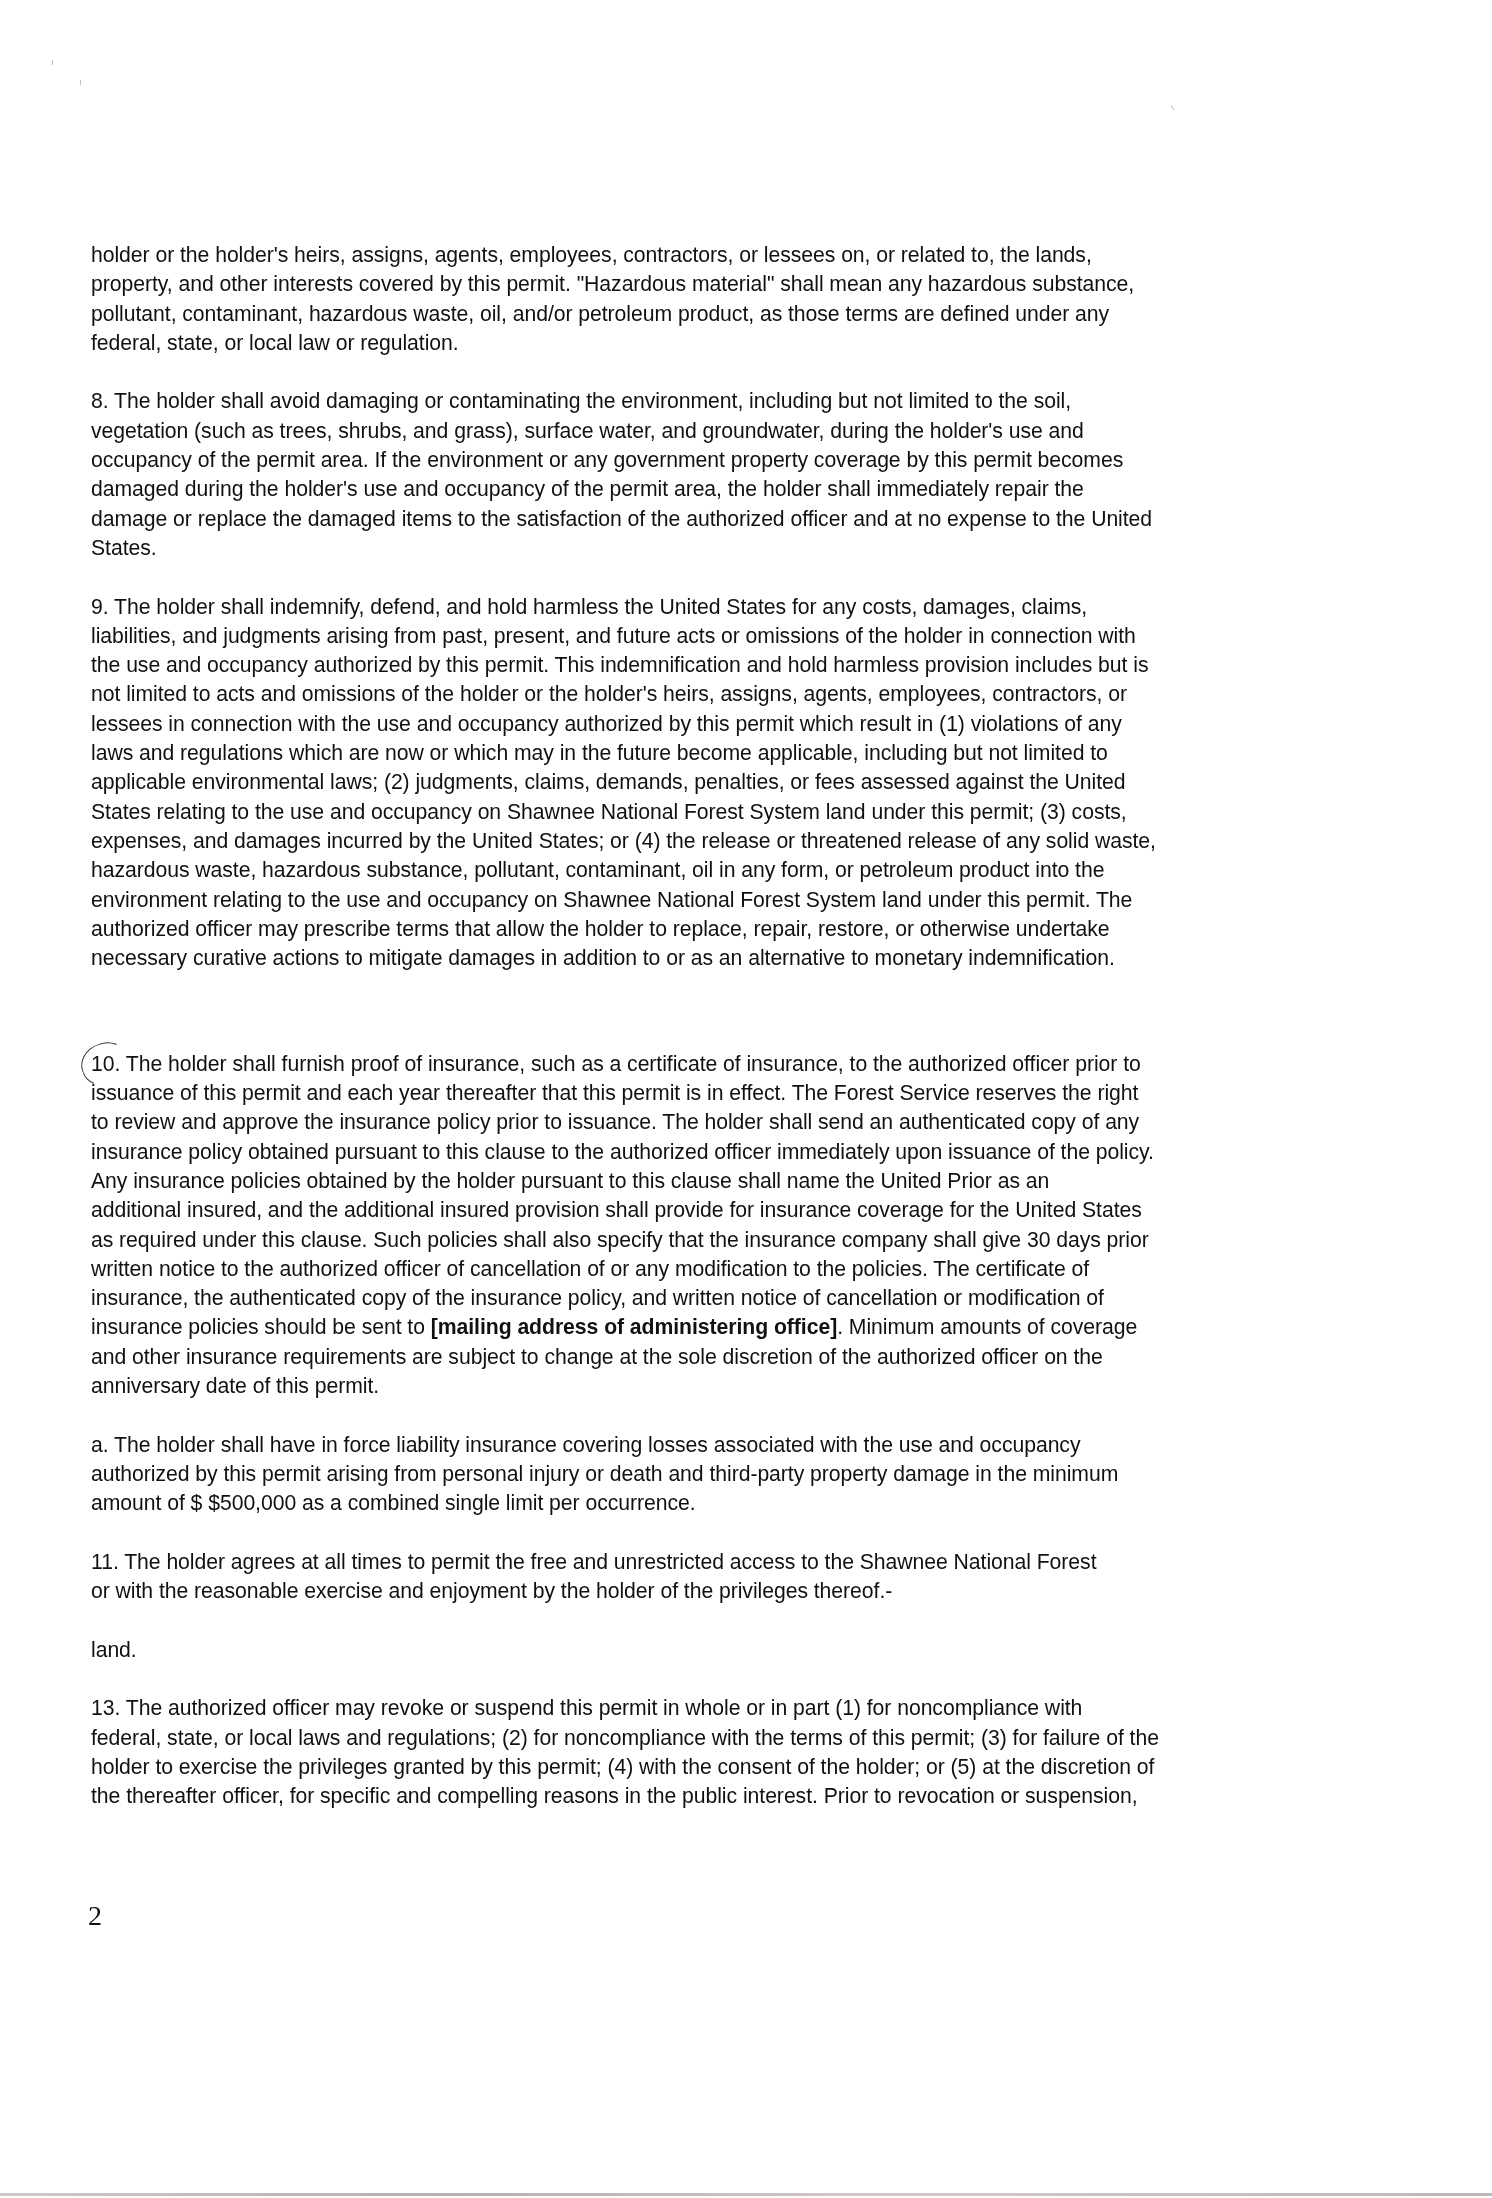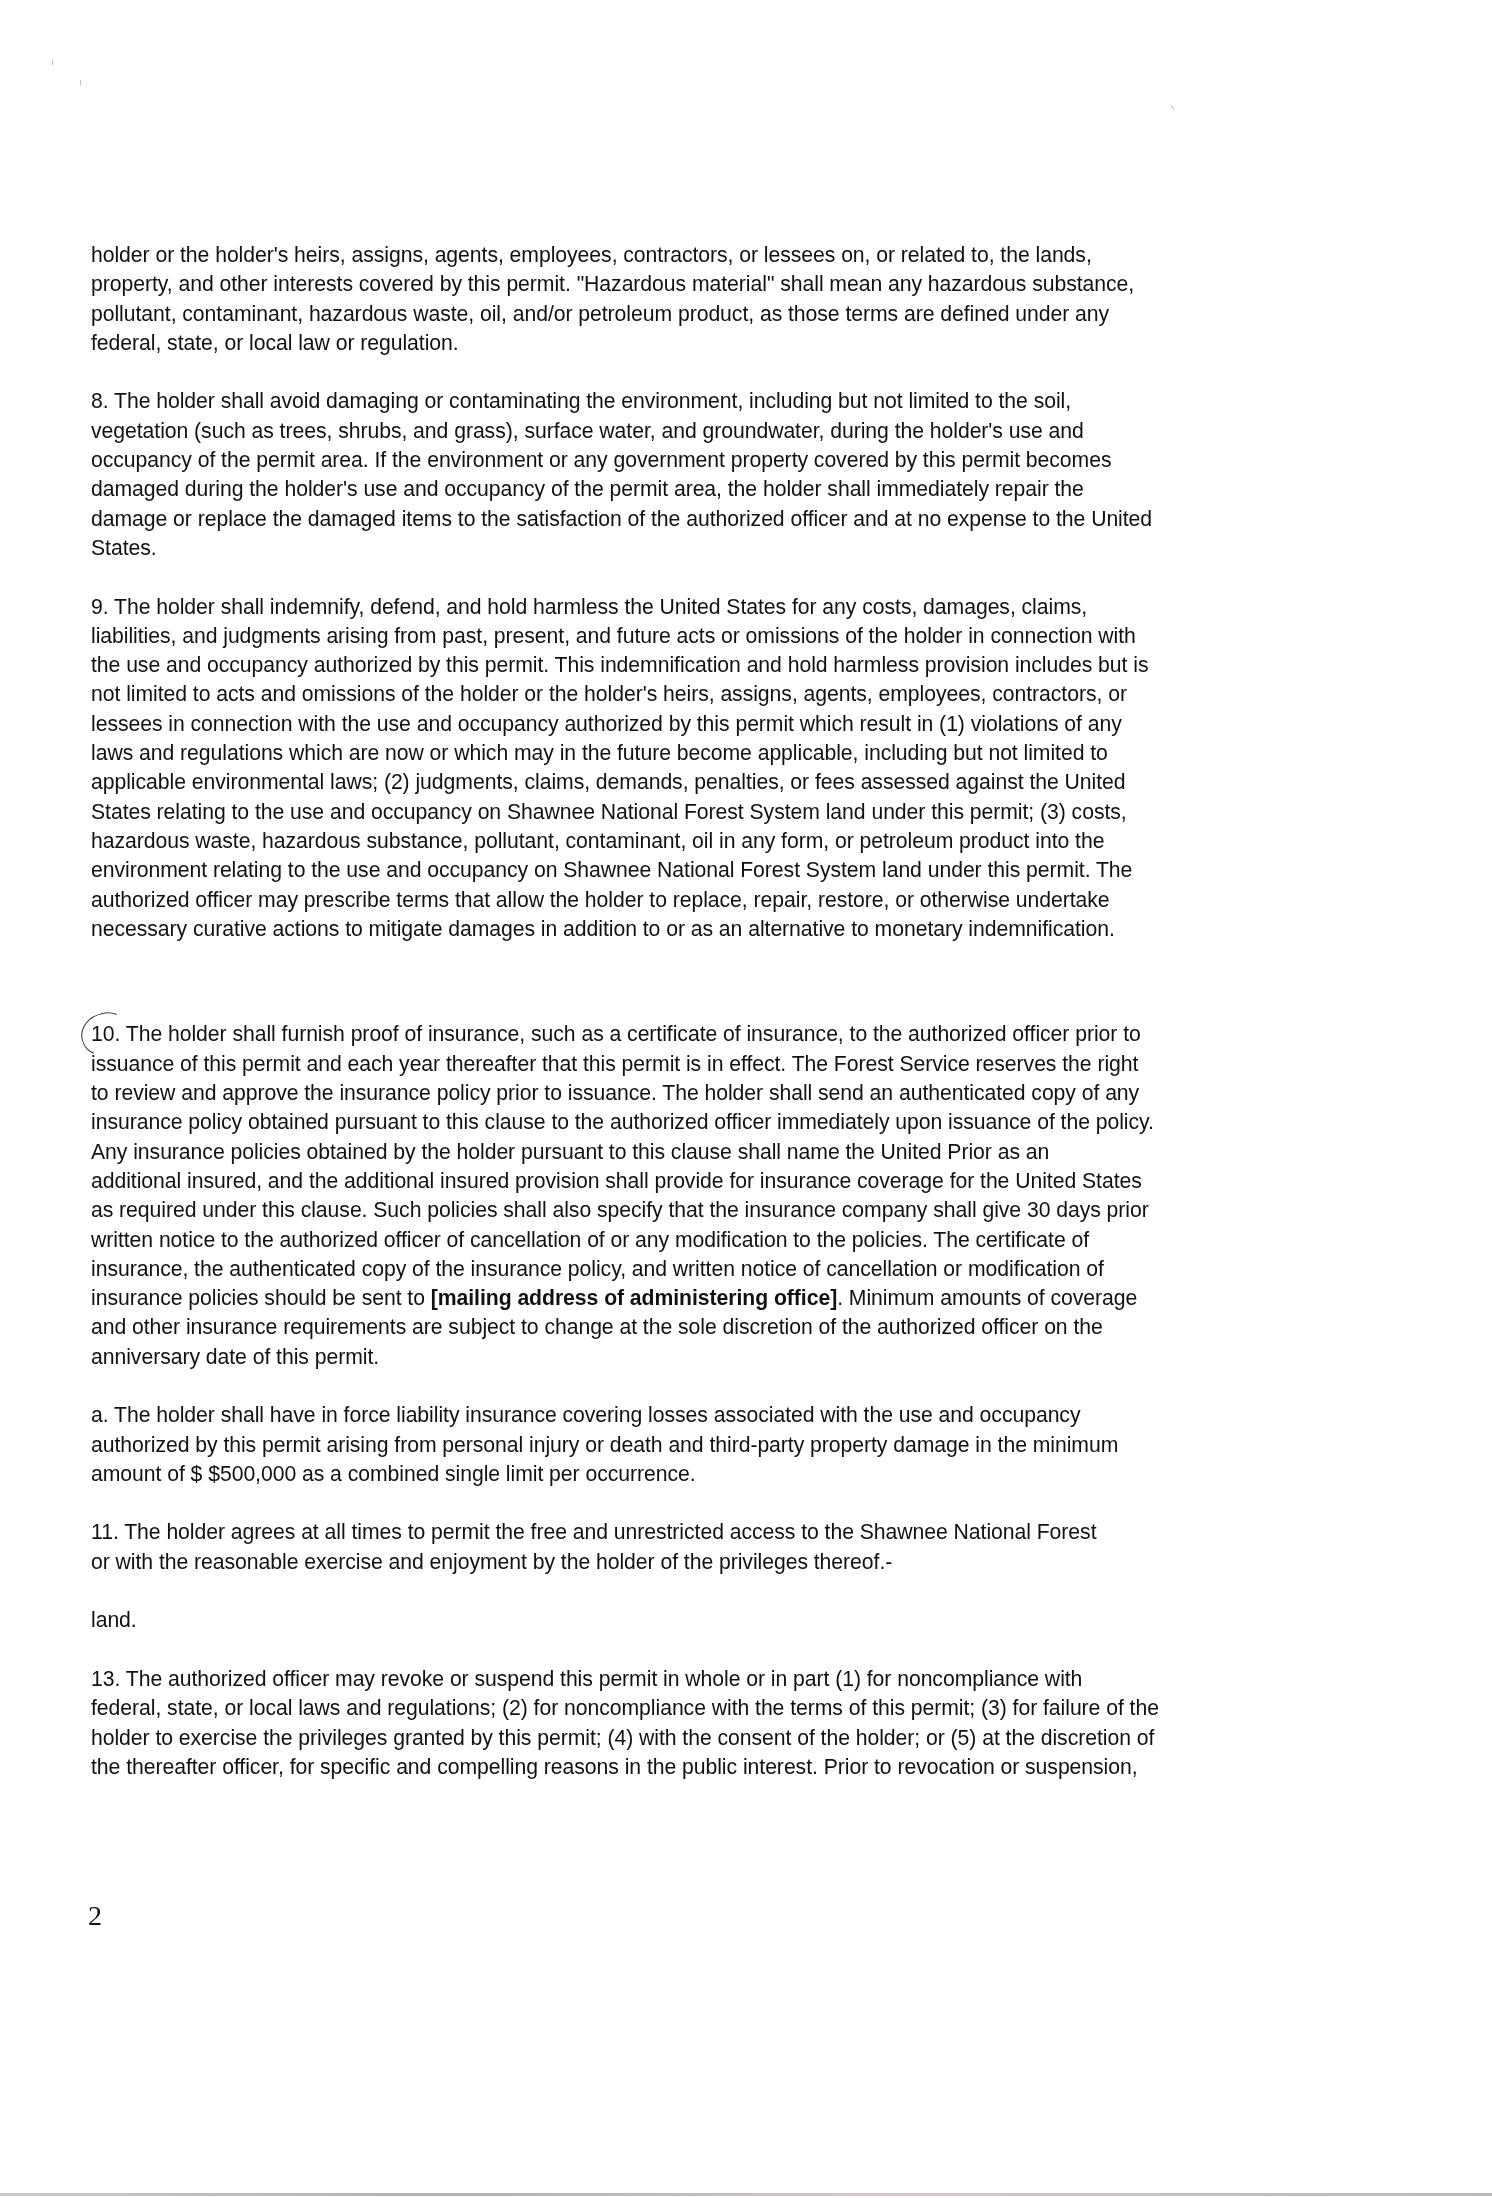--- a/index.html
+++ b/index.html
@@ -46,35 +46,36 @@
     <p class="para">
       <span class="ln">holder or the holder's heirs, assigns, agents, employees, contractors, or lessees on, or related to, the lands,</span>
       <span class="ln">property, and other interests covered by this permit.  "Hazardous material" shall mean any hazardous substance,</span>
       <span class="ln">pollutant, contaminant, hazardous waste, oil, and/or petroleum product, as those terms are defined under any</span>
       <span class="ln">federal, state, or local law or regulation.</span>
     </p>
 
     <p class="para">
       <span class="ln">8.  The holder shall avoid damaging or contaminating the environment, including but not limited to the soil,</span>
       <span class="ln">vegetation (such as trees, shrubs, and grass), surface water, and groundwater, during the holder's use and</span>
-      <span class="ln">occupancy of the permit area.  If the environment or any government property covered by this permit becomes</span>
+      <span class="ln">occupancy of the permit area.  If the environment or any government property coverage by this permit becomes</span>
       <span class="ln">damaged during the holder's use and occupancy of the permit area, the holder shall immediately repair the</span>
       <span class="ln">damage or replace the damaged items to the satisfaction of the authorized officer and at no expense to the United</span>
       <span class="ln">States.</span>
     </p>
 
     <p class="para">
       <span class="ln">9. The holder shall indemnify, defend, and hold harmless the United States for any costs, damages, claims,</span>
       <span class="ln">liabilities, and judgments arising from past, present, and future acts or omissions of the holder in connection with</span>
       <span class="ln">the use and occupancy authorized by this permit.  This indemnification and hold harmless provision includes but is</span>
       <span class="ln">not limited to acts and omissions of the holder or the holder's heirs, assigns, agents, employees, contractors, or</span>
       <span class="ln">lessees in connection with the use and occupancy authorized by this permit which result in (1) violations of any</span>
       <span class="ln">laws and regulations which are now or which may in the future become applicable, including but not limited to</span>
       <span class="ln">applicable environmental laws; (2) judgments, claims, demands, penalties, or fees assessed against the United</span>
       <span class="ln">States relating to the use and occupancy on Shawnee National Forest System land under this permit; (3) costs,</span>
+      <span class="ln">expenses, and damages incurred by the United States; or (4) the release or threatened release of any solid waste,</span>
       <span class="ln">hazardous waste, hazardous substance, pollutant, contaminant, oil in any form, or petroleum product into the</span>
       <span class="ln">environment relating to the use and occupancy on Shawnee National Forest System land under this permit.  The</span>
       <span class="ln">authorized officer may prescribe terms that allow the holder to replace, repair, restore, or otherwise undertake</span>
       <span class="ln">necessary curative actions to mitigate damages in addition to or as an alternative to monetary indemnification.</span>
     </p>
 
     <p class="para">
       <span class="ln">
         <span class="clause-num-circled">
           <span class="circle-mark"></span>

